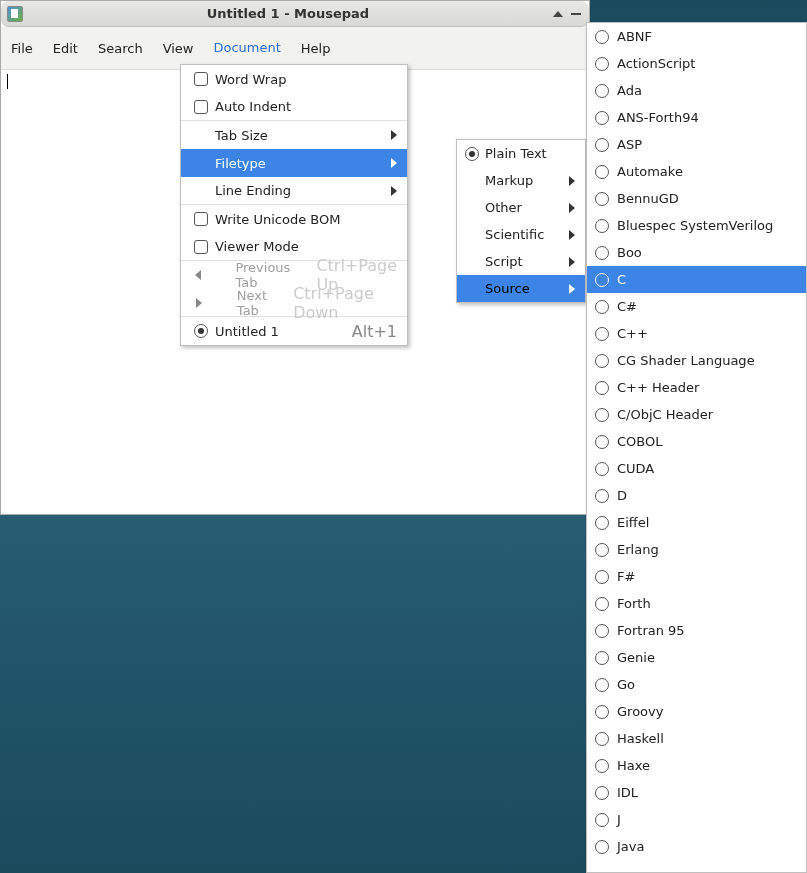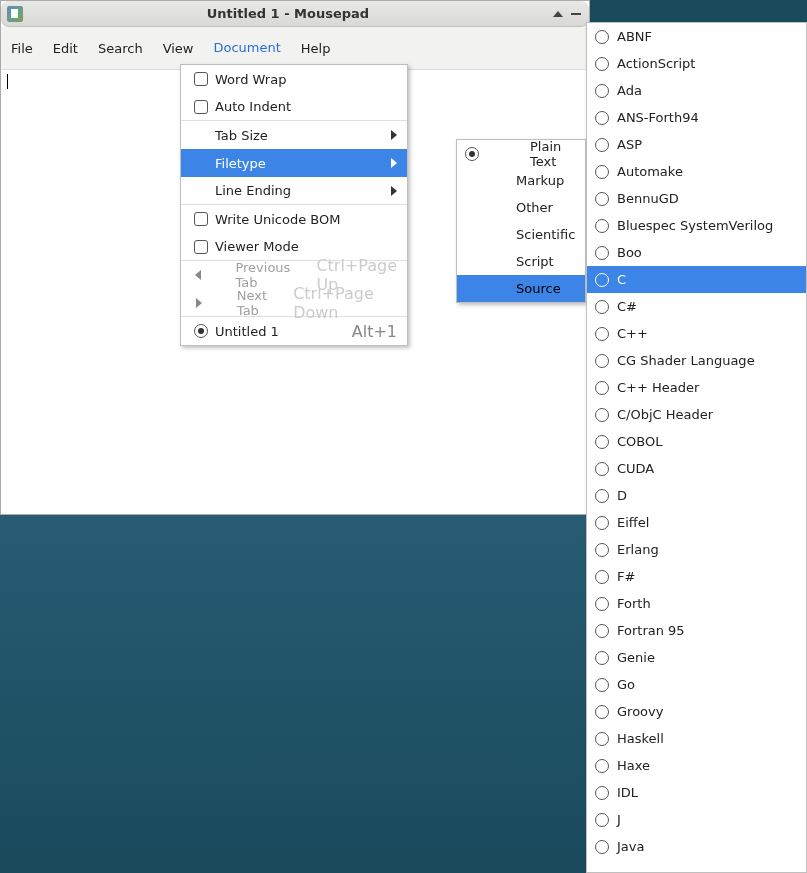--- a/index.html
+++ b/index.html
@@ -51,21 +51,21 @@
   .rad.checked::after { content:""; width:6px; height:6px; background:#333; border-radius:50%; }
   .m-label { flex:1; padding-left:4px; }
   .m-accel { color:#888; font-size:16px; }
   .m-row.disabled .m-accel { color:#ccc; }
   .arrow { width:0;height:0; border-top:5px solid transparent; border-bottom:5px solid transparent; border-left:6px solid #333; margin-left:6px; }
   .m-row.highlight .arrow { border-left-color:#fff; }
   .arrow-left { width:0;height:0; border-top:5px solid transparent; border-bottom:5px solid transparent; border-right:6px solid #888; }
   .arrow-right-dis { width:0;height:0; border-top:5px solid transparent; border-bottom:5px solid transparent; border-left:6px solid #888; }
 
   .submenu.filetype { left:456px; top:139px; width:130px; }
-  .sm-row { height:27px; display:flex; align-items:center; padding:0 10px 0 8px;gap:45px; }
+  .sm-row { height:27px; display:flex; align-items:center; padding:0 10px 0 8px; }
   .sm-row.highlight { background:#3c84e6; color:#000000; }
   .sm-row .rad { border-color:#555; }
   .sm-row.highlight .arrow { border-left-color:#fff; }
   .sm-label { flex:1; padding-left:6px; }
 
   .submenu.source { left:586px; top:22px; width:221px; height:851px; overflow:hidden; }
   .src-row { height:27px; display:flex; align-items:center; padding:0 8px; }
   .src-row.highlight { background:#3c84e6; color:#fff; }
   .src-row .rad { border-color:#555; }
   .src-row.highlight .rad { border-color:#fff; }

